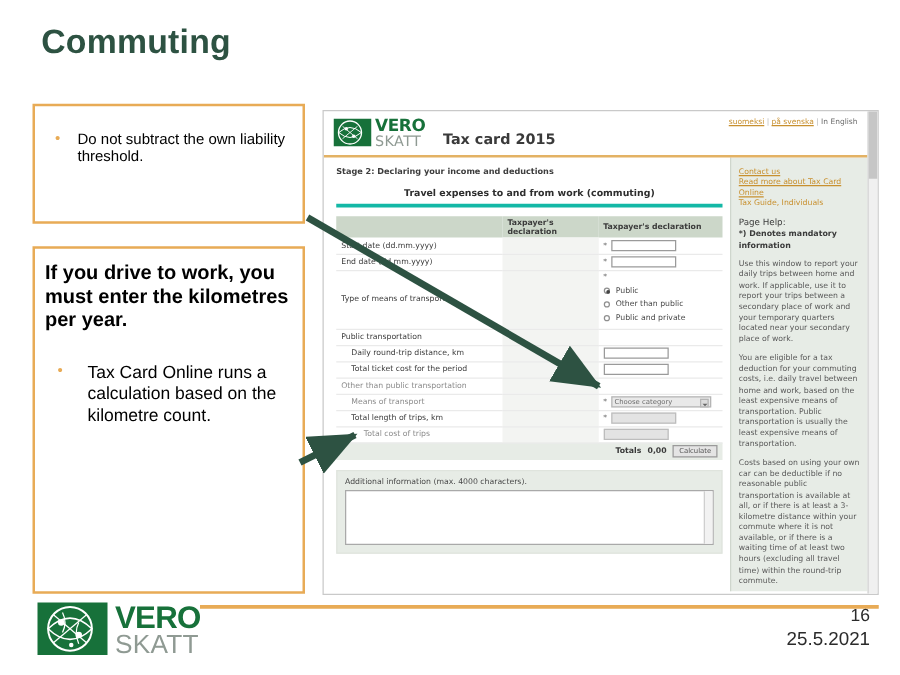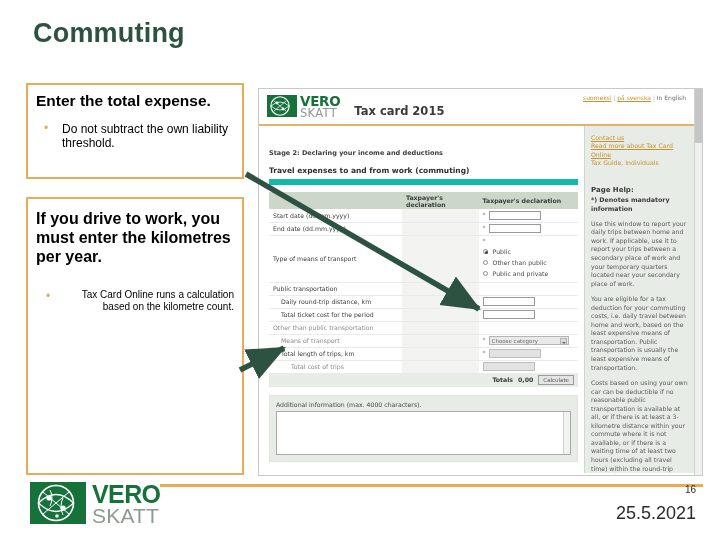--- a/index.html
+++ b/index.html
@@ -37,21 +37,21 @@
     position: relative; font-size: 12px; line-height: 1.2;
     padding-left: 26px; margin-top: 3px; color:#000;
   }
   .c-bullets li::before {
     content: "•"; position: absolute; left: 8px; top: -1px;
     color: #e8ab56; font-size: 12px;
   }
   .callout-2 .c-head { font-size: 16px; line-height: 1.2; }
   .callout-2 .c-bullets { margin-top: 22px; }
   .callout-2 .c-bullets li {
-    font-size: 10px; line-height: 1.28; padding-left: 34px; text-align: right;
+    font-size: 14px; line-height: 1.28; padding-left: 34px;
   }
   .callout-2 .c-bullets li::before { left: 10px; top: 0px; }
 
   
   .shot {
     position: absolute; left: 258px; top: 88px;
     width: 445px; height: 388px;
     background: #ffffff;
     border: 1px solid #c9c9c9;
     overflow: hidden;
@@ -89,31 +89,32 @@
   }
   .lang {
     position: absolute; right: 8px; top: 5px;
     font-size: 6px; color:#6b6b6b;
   }
   .lang a { color:#c8902f; text-decoration: underline; }
   .lang span.sep { color:#b9b9b9; }
 
   
   .shot-body { display: flex; height: calc(100% - 39px); }
-  .shot-main { width: 325px; padding: 7px 6px 0 10px; margin-top: 16px; }
+  .shot-main { width: 325px; padding: 7px 6px 0 10px; }
   .shot-side {
     flex: 1; background: #e7ece6; border-left: 1px solid #cfd6cd;
     padding: 8px 5px 0 6px;
   }
 
   .stage-line { font-size: 6.5px; font-weight: bold; color:#3d3d3d; }
   .sect-title {
     font-size: 7.5px; font-weight: bold; color:#2e2e2e;
     margin-top: 9px; padding-bottom: 4px;
-    border-bottom: 6px solid #14b8a6;
+    border-bottom: 3px solid #14b8a6;
+    text-align: center;
   }
 
   
   .ftable { width: 100%; margin-top: 7px; border-collapse: collapse; font-size: 6.2px; }
   .ftable th, .ftable td { padding: 0; vertical-align: middle; }
   .thead-row td { background: #ccd7c9; height: 17px; padding: 1px 4px; font-weight: bold; color:#3b3b3b; }
   .col-label { width: 137px; }
   .col-mid   { width: 78px; }
   .col-dec   { width: 100px; }
   .ftable tr.row td { height: 13px; border-bottom: 1px solid #eaeaea; padding: 1px 4px; }
@@ -176,58 +177,57 @@
     position:absolute; right:0; top:0; width:7px; height:100%;
     background:#f2f2f2; border-left:1px solid #cfcfcf;
   }
 
   
   .side-links a {
     display:block; font-size:6.2px; color:#c8902f; text-decoration: underline;
     line-height: 1.35;
   }
   .side-links a.nolink { text-decoration:none; }
-  .side-h { font-size:7px; font-weight:bold; color:#3b3b3b; margin-top:19px; }
+  .side-h { font-size:7px; font-weight:normal; color:#3b3b3b; margin-top:7px; }
   .side-sub { font-size:6.3px; font-weight:bold; color:#3b3b3b; line-height:1.3; margin-top:2px; }
   .side-p { font-size:6.2px; color:#5a5a5a; line-height:1.38; margin-top:7px; }
 
   
   .arrows { position:absolute; left:0; top:0; width:720px; height:540px; pointer-events:none; }
 
   
   .footer-rule {
     position:absolute; left:160px; top:484px; width:543px; height:3px;
     background:#e8ab56;
   }
   .foot-logo { position:absolute; left:30px; top:482px; display:flex; align-items:flex-start; }
   .foot-mark {
     width: 56px; height: 42px; background:#17713a; margin-right:6px;
     position:relative; overflow:hidden; flex:none;
   }
   .foot-words { line-height:.92; padding-top:1px; }
   .foot-words .w1 { display:block; font-size:25px; font-weight:bold; color:#17713a; letter-spacing:-.6px; }
   .foot-words .w2 { display:block; font-size:21px; color:#8f9a93; letter-spacing:.2px; }
   .page-num {
-    position:absolute; right:24px; top:484px; font-size:10px; color:#2b2b2b;
+    position:absolute; right:24px; top:484px; font-size:14px; color:#2b2b2b;
     text-align:right;
   }
   .page-date {
-    position:absolute; right:24px; top:503px; font-size:18px; color:#2b2b2b;
+    position:absolute; right:24px; top:503px; font-size:15px; color:#2b2b2b;
     text-align:right;
   }
 </style>
 </head>
 <body>
 
 <div class="slide">
 
   <div class="slide-title">Commuting</div>
 
   <div class="callout callout-1">
-    <div class="c-head">Enter the total expense.</div>
     <ul class="c-bullets">
       <li>Do not subtract  the own liability threshold.</li>
     </ul>
   </div>
 
   <div class="callout callout-2">
     <div class="c-head">If you drive to work, you must enter the kilometres per year.</div>
     <ul class="c-bullets">
       <li>Tax Card Online runs a calculation based on the kilometre count.</li>
     </ul>

